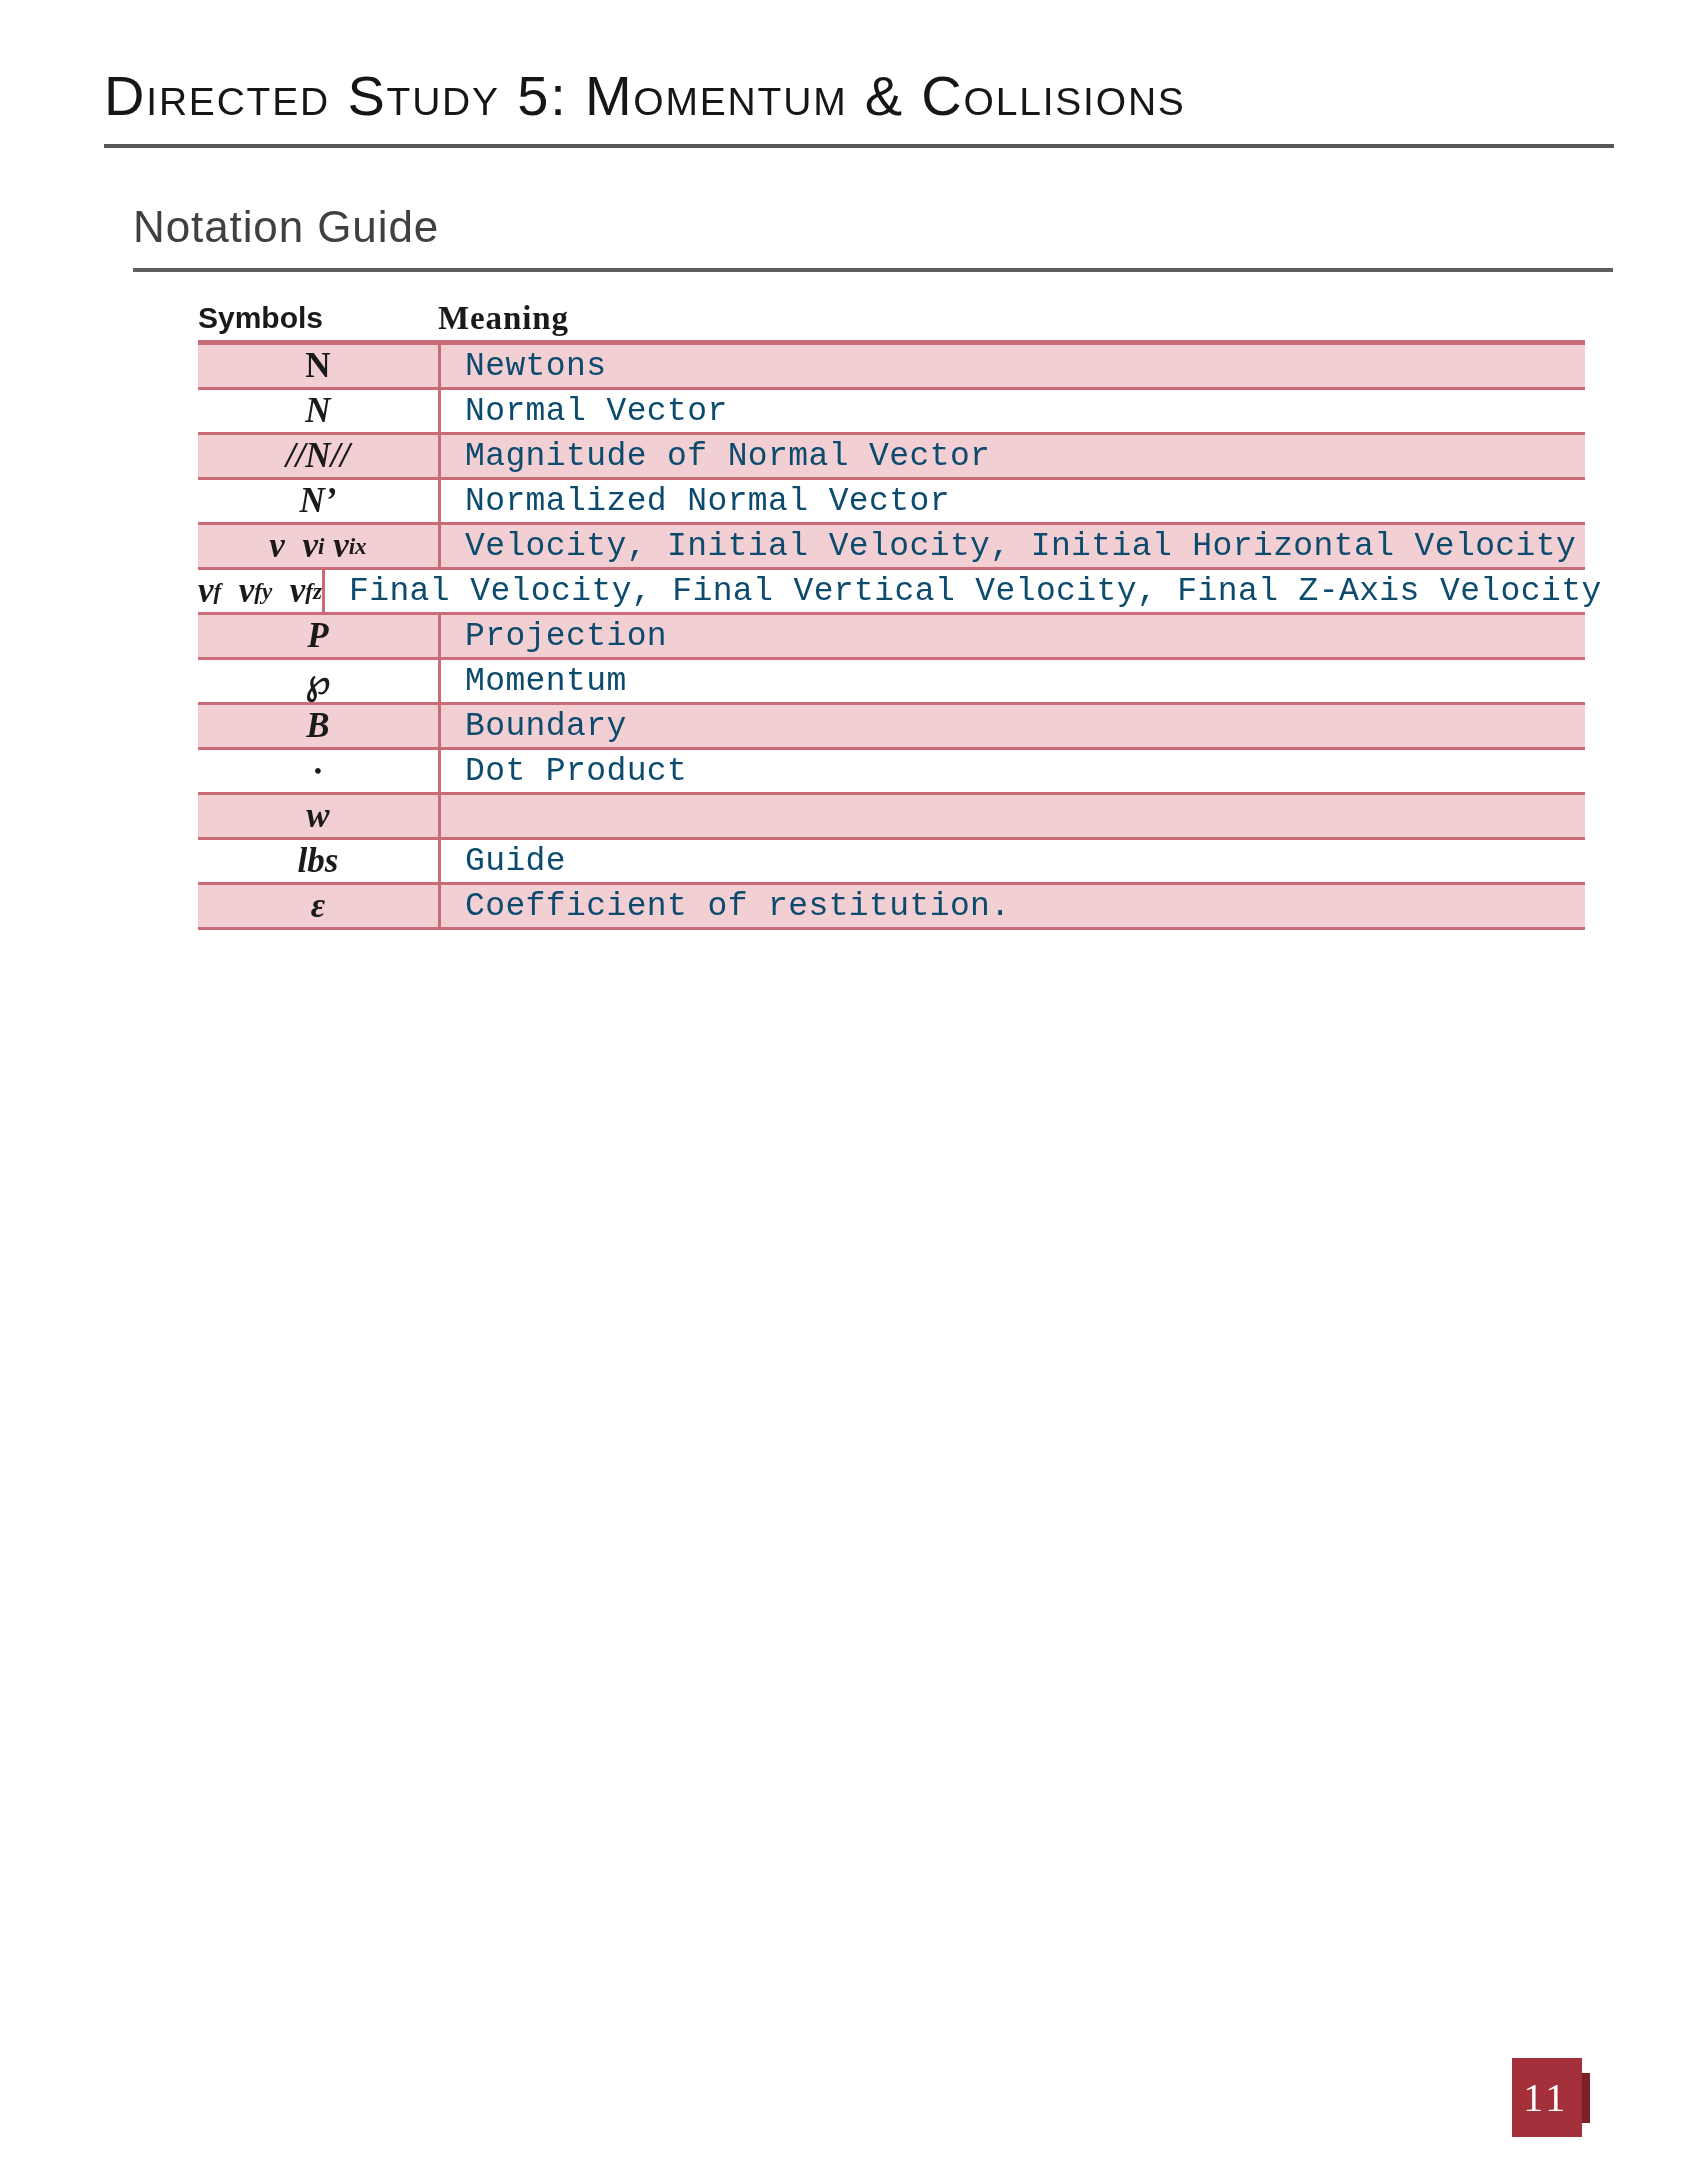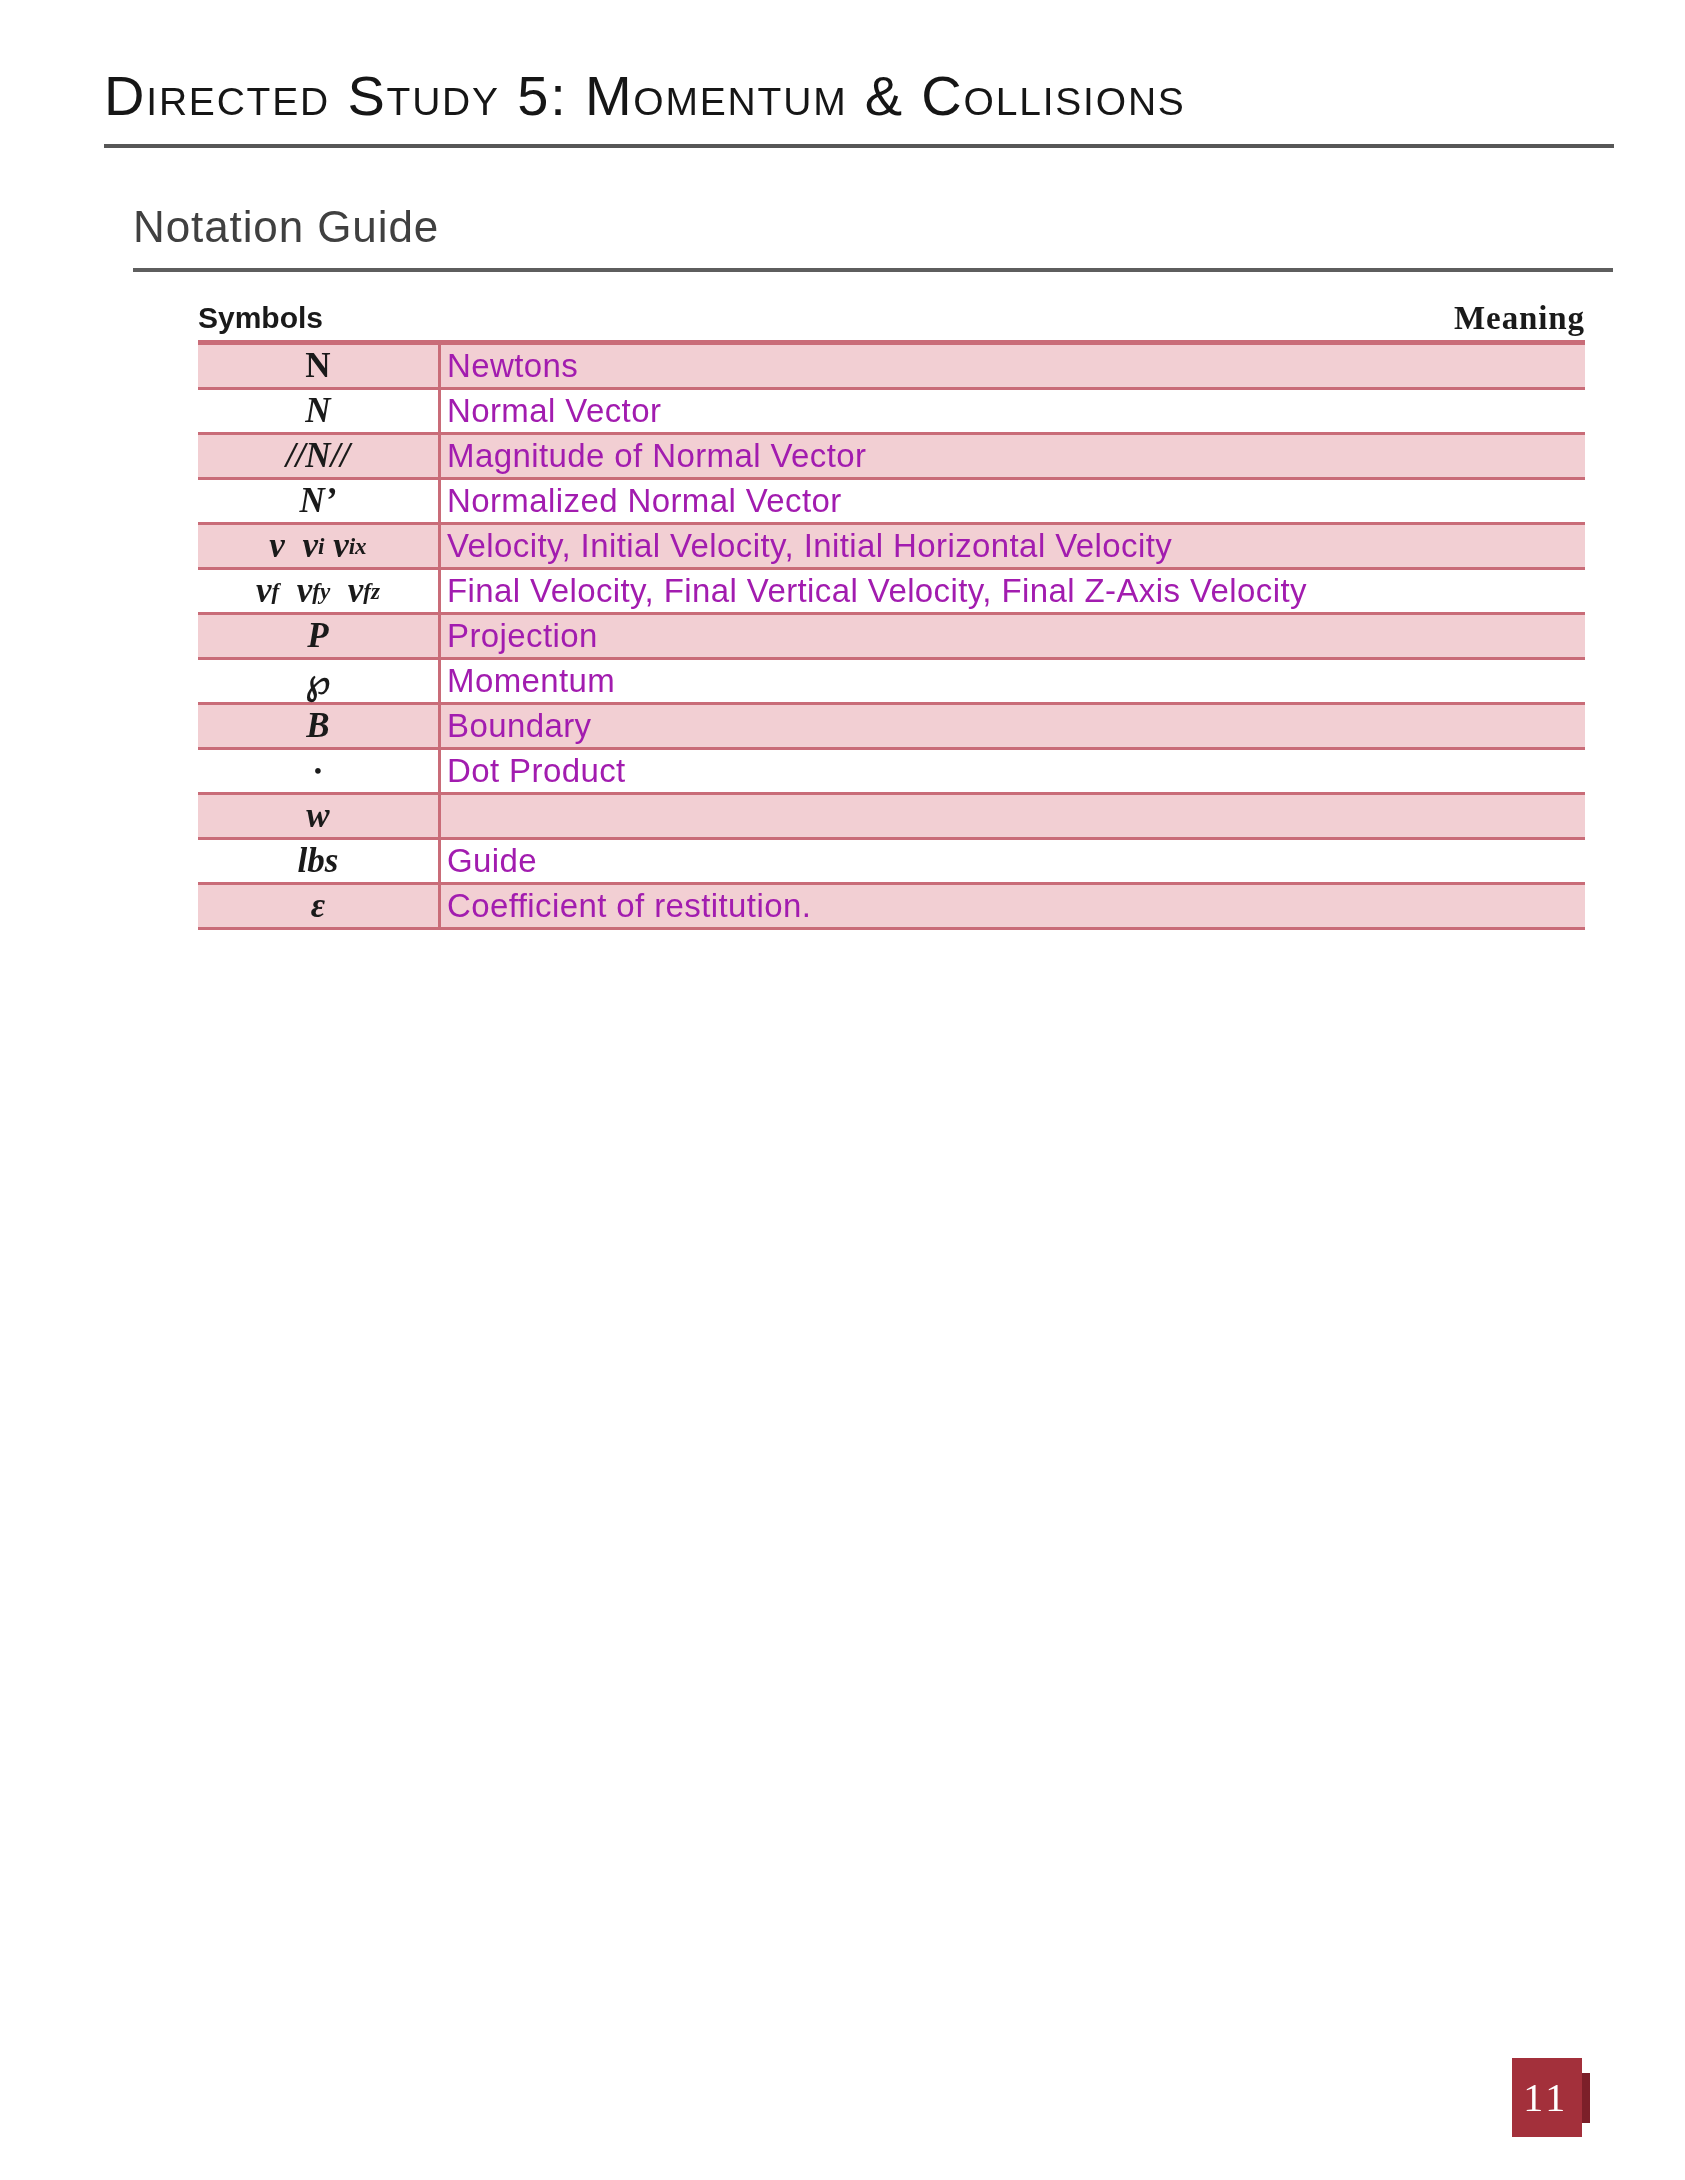--- a/index.html
+++ b/index.html
@@ -41,21 +41,21 @@
   .thead {
     display:flex; height:47px; align-items:flex-end;
   }
   .th-symbols {
     width:240px; text-align:left;
     font-family:"Liberation Sans", sans-serif;
     font-weight:700; font-size:30px;
     padding-bottom:5.3px;
   }
   .th-meaning {
-    flex:1; text-align:right;
+    flex:1; text-align:left;
     font-family:"Liberation Serif", serif;
     font-weight:700; font-size:33px;
     letter-spacing:0.9px;
     padding-bottom:3.5px;
   }
   .tbody {
     border-top:5.3px solid var(--border-rose);
   }
   .row {
     display:flex; height:42px;
@@ -76,25 +76,25 @@
   .sym-upright { font-style:normal; }
   .sym-script {
     font-style:normal;
     font-family:"DejaVu Serif","DejaVu Sans", serif;
     font-size:37px;
   }
   .sym-dot { font-size:21px; }
   .cell-meaning {
     flex:1;
     display:flex; align-items:center;
-    padding-left:6px;
-    font-family:Liberation Sans, sans-serif;
+    padding-left:24px;
+    font-family:Liberation Mono, monospace;
     font-size:33px;
     letter-spacing:0.4px;
-    color:#a21caf;
+    color:#0c4a6e;
     white-space:nowrap;
   }
   .page-badge {
     position:absolute; left:1512px; top:2058px;
     width:70px; height:79px;
     background:var(--badge-red);
   }
   .badge-tab {
     position:absolute; left:70px; top:15px;
     width:8px; height:50px;

